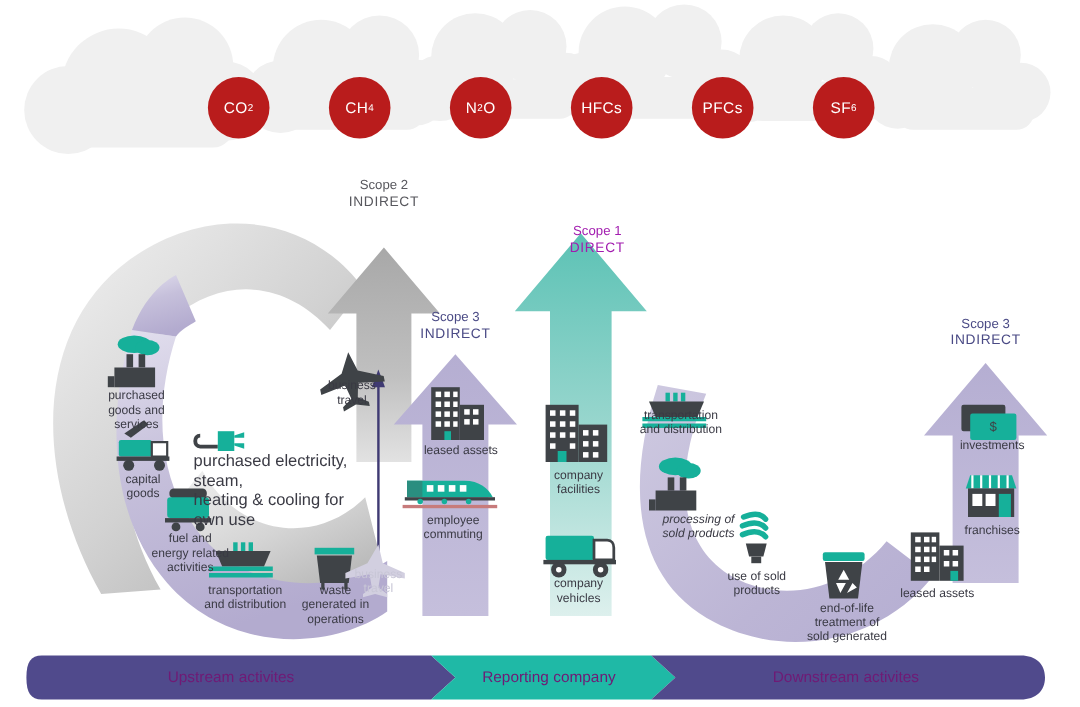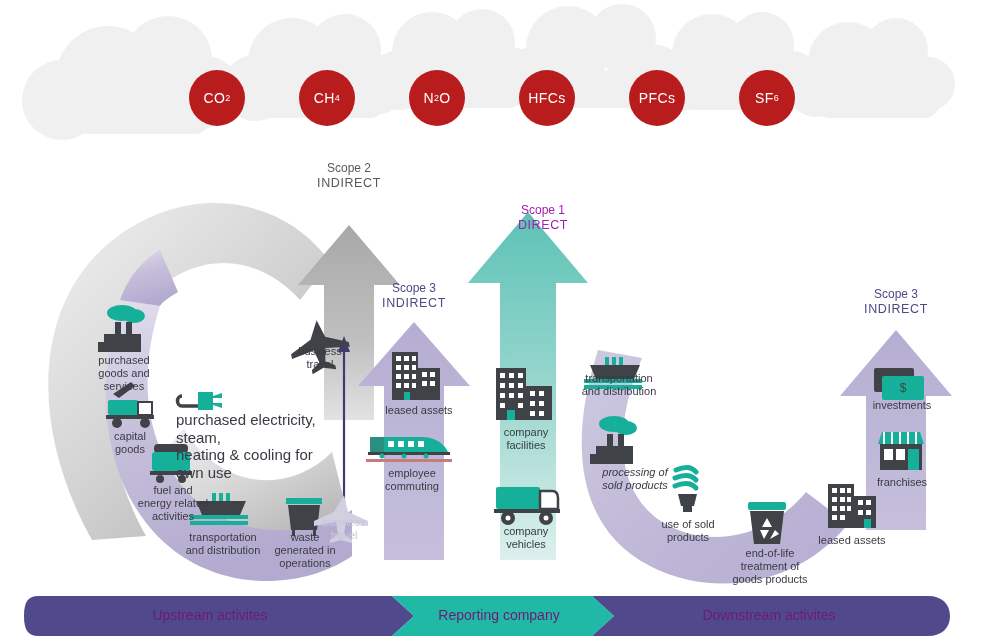--- a/index.html
+++ b/index.html
@@ -397,21 +397,21 @@
 vehicles</div>
 
   <div class="lbl" style="left:562px;top:372px;width:114px;white-space:pre-line;">transportation
 and distribution</div>
   <div class="lbl" style="left:585px;top:466px;width:100px;white-space:pre-line;font-style:italic;">processing of
 sold products</div>
   <div class="lbl" style="left:644px;top:518px;width:88px;white-space:pre-line;">use of sold
 products</div>
   <div class="lbl" style="left:725px;top:547px;width:90px;white-space:pre-line;">end-of-life
 treatment of
-goods products</div>
+sold generated</div>
   <div class="lbl" style="left:807px;top:534px;width:90px;">leased assets</div>
   <div class="lbl" style="left:857px;top:399px;width:90px;">investments</div>
   <div class="lbl" style="left:857px;top:476px;width:90px;">franchises</div>
 
   <svg class="layer" viewBox="0 0 982 643">
     <path fill="#504a8c" d="M 38,596 L 392,596 L 414,616 L 392,636 L 38,636 C 28,636 24,630 24,616 C 24,602 28,596 38,596 Z"></path>
     <path fill="#1fb9a6" d="M 392,596 L 592,596 L 614,616 L 592,636 L 392,636 L 414,616 Z"></path>
     <path fill="#504a8c" d="M 592,596 L 928,596 C 942,596 950,604 950,616 C 950,628 942,636 928,636 L 592,636 L 614,616 Z"></path>
   </svg>
   <div class="banner-t" style="left:110px;top:607px;width:200px;">Upstream activites</div>

